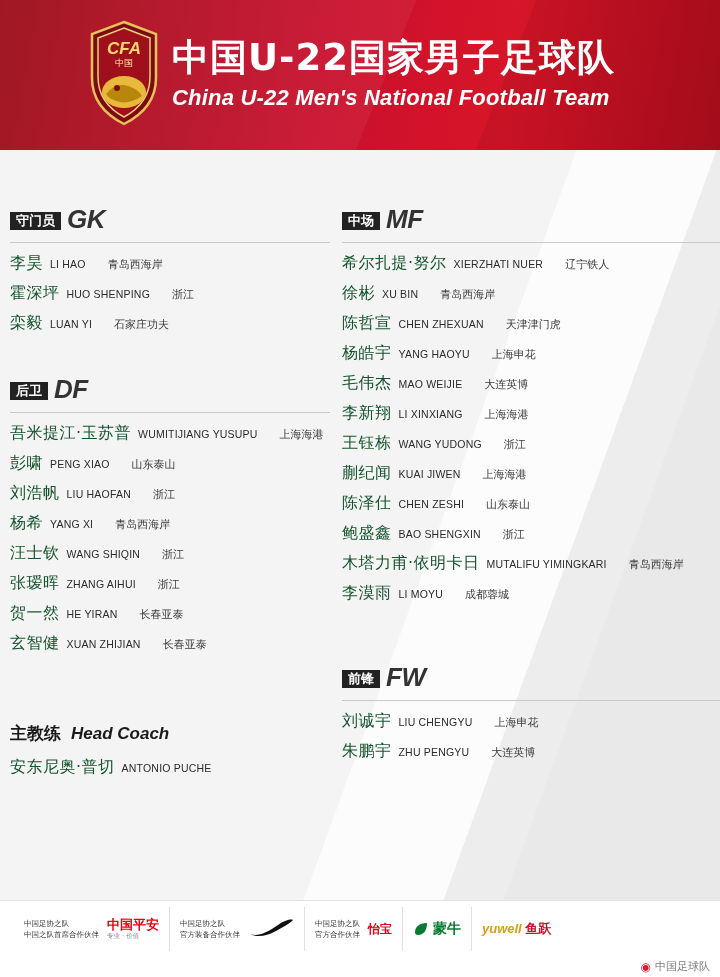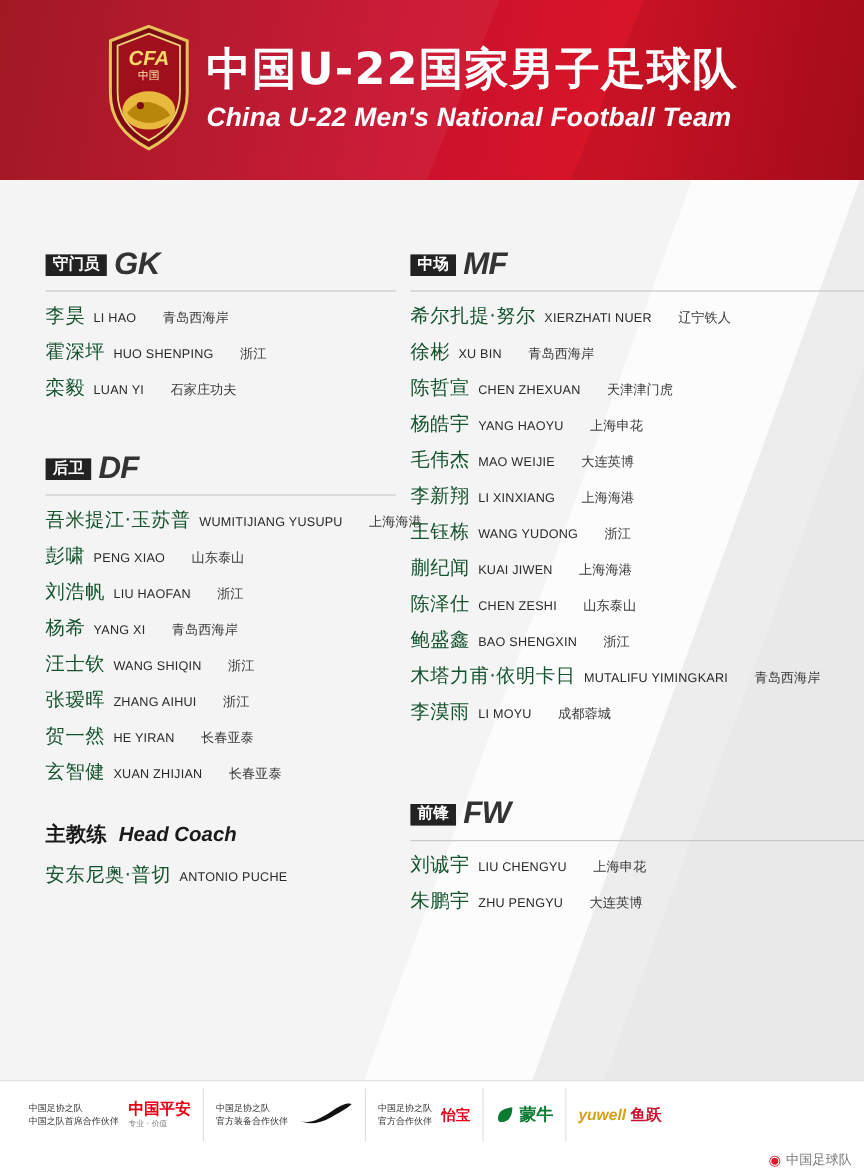--- a/index.html
+++ b/index.html
@@ -90,21 +90,21 @@
     left: 560px; top: -120px;
     width: 340px; height: 1100px;
     background: rgba(220,220,220,0.45);
     transform: skewX(-20deg);
   }
   .cols {
     position: relative;
     z-index: 2;
     display: flex;
   }
-  .col-left { width: 330px; padding-left: 38px; }
+  .col-left { width: 330px; padding-left: 10px; }
   .col-right { width: 390px; padding-left: 12px; }
 
   
   .sec { margin-top: 0; }
   .sec-head {
     display: flex;
     align-items: flex-end;
     gap: 6px;
     margin-bottom: 12px;
   }
@@ -156,20 +156,21 @@
   }
 
   .coach-block { margin-top: 30px; padding-left: 0; }
   .coach-head {
     display: flex; align-items: baseline; gap: 10px;
     margin-bottom: 12px;
   }
   .coach-cn {
     font-size: 17px; font-weight: bold; color: #1a1a1a;
     font-family: "DejaVu Sans", sans-serif;
+    margin-top: 38px;
   }
   .coach-en {
     font-size: 17px; font-weight: bold; font-style: italic; color: #1a1a1a;
   }
 
   
   .footer {
     position: absolute;
     top: 900px; left: 0;
     width: 720px; height: 77px;

